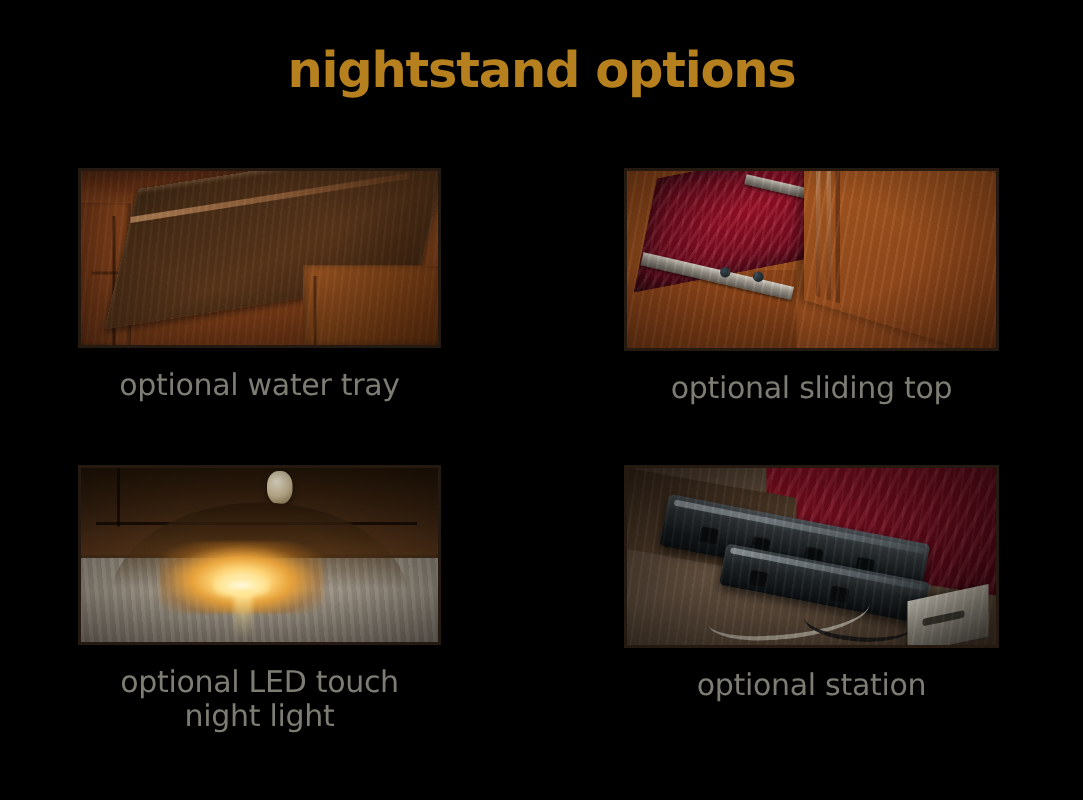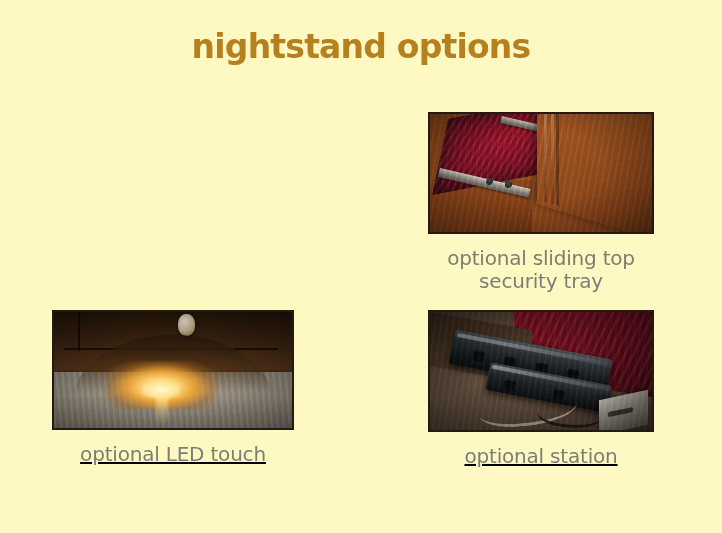--- a/index.html
+++ b/index.html
@@ -11,21 +11,21 @@
     height: 533px;
     background: #f2e9da;
     font-family: "Liberation Sans", sans-serif;
     overflow: hidden;
     position: relative;
   }
 
   .page {
     position: absolute;
     inset: 0;
-    background: #fef9c3;
+    background: #000000;
   }
 
   .page-title {
     position: absolute;
     left: 0;
     top: 30px;
     width: 722px;
     text-align: center;
     font-family: "DejaVu Sans", sans-serif;
     font-weight: bold;
@@ -43,21 +43,21 @@
     top: 105px;
     width: 722px;
     height: 400px;
   }
 
   .option-card {
     position: absolute;
     width: 242px;
   }
   .option-card.col-left  { left: 52px; }
-  .option-card.col-right { left: 428px; width: 226px; }
+  .option-card.col-right { left: 416px; width: 250px; }
   .option-card.row-top    { top: 7px; }
   .option-card.row-bottom { top: 205px; text-decoration: underline; }
 
   .photo-frame {
     width: 100%;
     height: 120px;
     border: 2px solid #241a12;
     box-sizing: border-box;
     overflow: hidden;
     position: relative;
@@ -366,20 +366,38 @@
 <body>
 
 <div class="page">
 
   <div class="page-title">
     <span>nightstand options</span>
   </div>
 
   <div class="options-grid">
 
+    <div class="option-card col-left row-top">
+      <div class="photo-frame">
+        <div class="photo photo-water-tray">
+          <div class="wt-top-edge"></div>
+          <div class="wt-panel-left"></div>
+          <div class="wt-panel-line-v"></div>
+          <div class="wt-panel-line-h"></div>
+          <div class="wt-tray"></div>
+          <div class="wt-tray-lip"></div>
+          <div class="wt-front-right"></div>
+          <div class="wt-grain"></div>
+          <div class="wt-vignette"></div>
+        </div>
+      </div>
+      <div class="caption">
+        <div>optional water tray</div>
+      </div>
+    </div>
 
     <div class="option-card col-right row-top">
       <div class="photo-frame">
         <div class="photo photo-sliding-top">
           <div class="st-body"></div>
           <div class="st-cavity">
             <div class="st-felt"></div>
           </div>
           <div class="st-rail st-rail-back"></div>
           <div class="st-rail st-rail-front"></div>
@@ -389,21 +407,20 @@
             <div class="st-lid-bevel"></div>
             <div class="st-lid-bevel b2"></div>
             <div class="st-lid-bevel b3"></div>
           </div>
           <div class="st-grain"></div>
           <div class="st-vignette"></div>
         </div>
       </div>
       <div class="caption">
         <div>optional sliding top</div>
-        <div>security tray</div>
       </div>
     </div>
 
     <div class="option-card col-left row-bottom">
       <div class="photo-frame">
         <div class="photo photo-led">
           <div class="led-cabinet"></div>
           <div class="led-drawer-line"></div>
           <div class="led-drawer-line v"></div>
           <div class="led-knob"></div>
@@ -412,20 +429,21 @@
           </div>
           <div class="led-arc"></div>
           <div class="led-glow"></div>
           <div class="led-core"></div>
           <div class="led-reflect"></div>
           <div class="led-vignette"></div>
         </div>
       </div>
       <div class="caption">
         <div>optional LED touch</div>
+        <div>night light</div>
       </div>
     </div>
 
     <div class="option-card col-right row-bottom">
       <div class="photo-frame">
         <div class="photo photo-charging">
           <div class="ch-felt">
             <div class="ch-felt-tex"></div>
           </div>
           <div class="ch-wood-back"></div>

